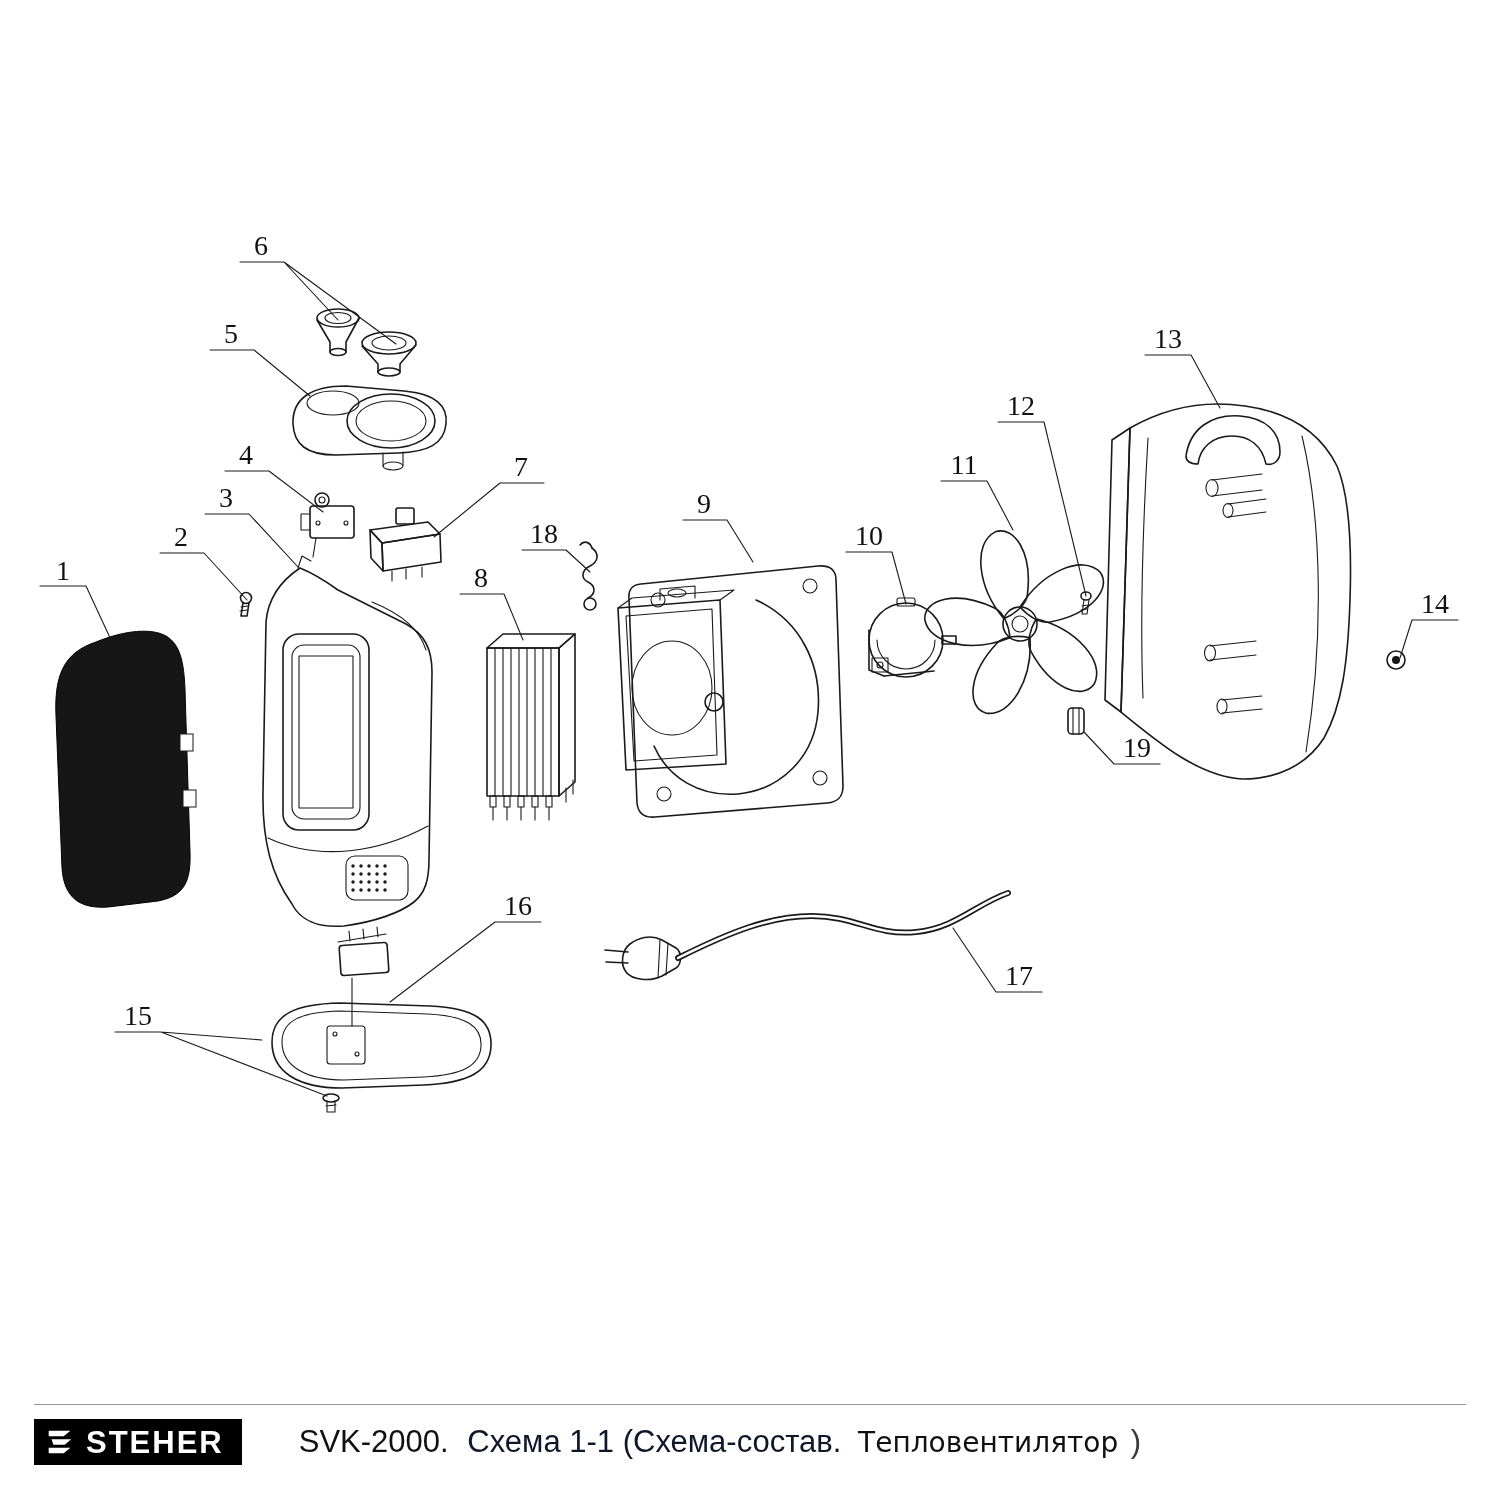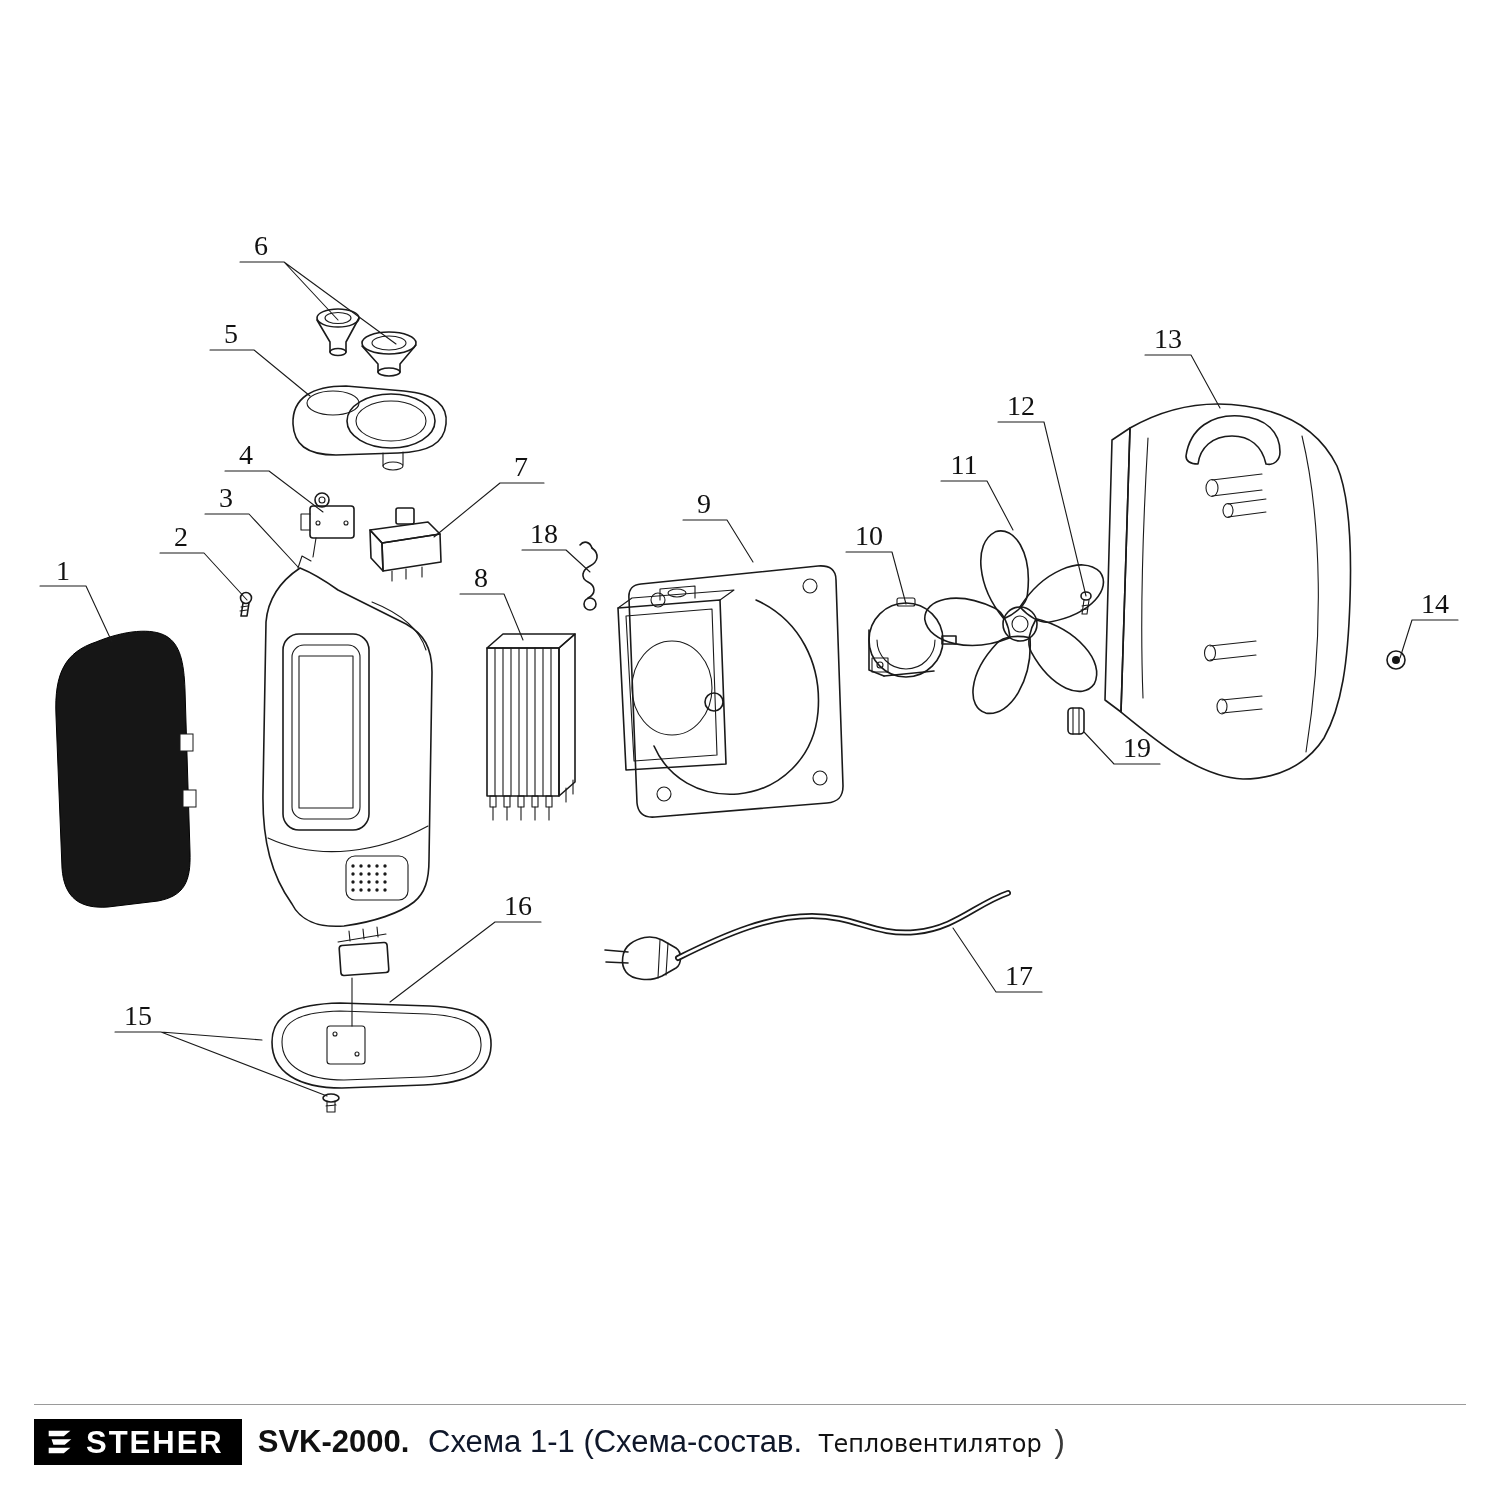--- a/index.html
+++ b/index.html
@@ -7,28 +7,28 @@
         font-family:"Liberation Sans", sans-serif;}
   .diagram-wrap{position:absolute;left:0;top:0;width:1500px;height:1500px;}
   
   .ln{stroke:#1a1a1a;stroke-width:1.6;fill:none;stroke-linejoin:round;stroke-linecap:round;}
   .thin{stroke-width:1.1;}
   .fill-dark{fill:#161616;stroke:#000;}
   .lbl{font-family:"Liberation Serif", serif;font-size:28px;fill:#111;}
   
   .footer{position:absolute;left:0;top:1404px;width:1500px;}
   .footer-rule{height:1px;background:#9a9a9a;margin:0 34px;}
-  .footer-row{display:flex;align-items:center;gap:16px;margin:14px 34px 0 34px;}
+  .footer-row{display:flex;align-items:center;gap:57px;margin:14px 34px 0 34px;}
   .logo{display:flex;align-items:center;gap:10px;background:#000;color:#fff;
         padding:6px 18px 6px 10px;height:34px;}
   .logo-text{font-weight:bold;font-size:31px;letter-spacing:2px;line-height:1;}
   .title{font-size:31px;color:#111;white-space:nowrap;}
-  .model{font-weight:bold;}
+  .model{font-weight:normal;}
   .scheme{font-weight:400;color:#0f172a;margin-left:10px;}
-  .product{font-family:"DejaVu Sans", sans-serif;font-size:24px;color:#111;margin-left:8px;}
+  .product{font-family:"DejaVu Sans", sans-serif;font-size:28px;color:#111;margin-left:8px;}
   .paren{color:#3a3a3a;margin-left:4px;}
 </style>
 </head>
 <body>
 
 <div class="page">
   <div class="diagram-wrap">
     <svg width="1500" height="1500" viewBox="0 0 1500 1500">
 
       <g>

